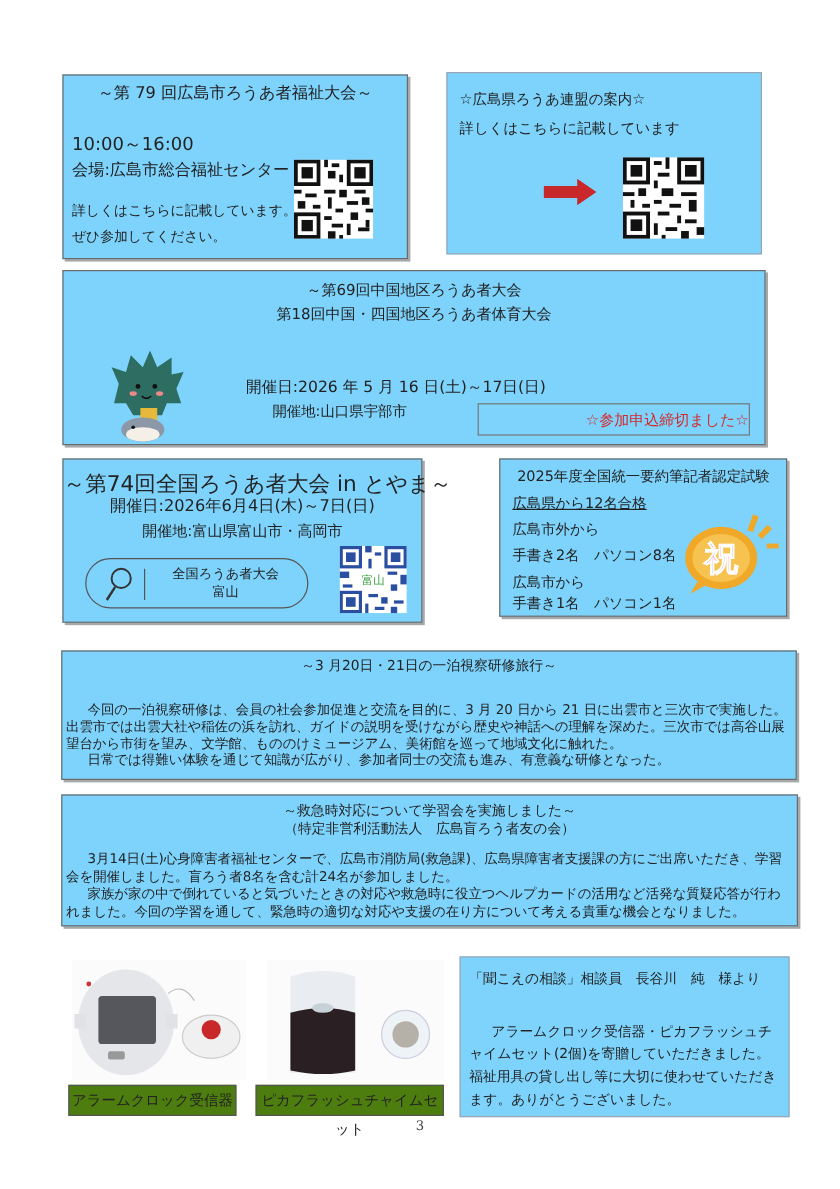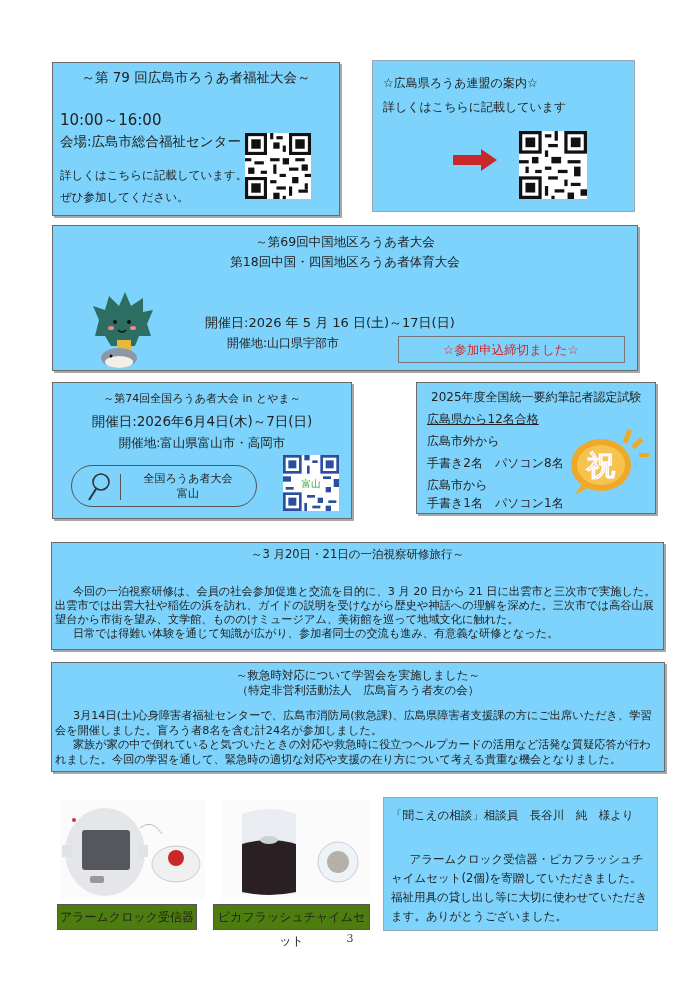--- a/index.html
+++ b/index.html
@@ -32,26 +32,26 @@
   #b2 .qr { left:146px; top:70px; width:68px; height:68px; }
 
   
   #b3 { left:52px; top:225px; width:586px; height:146px; }
   #b3 .l1 { top:8px; font-size:12.5px; }
   #b3 .l2 { top:28px; font-size:12.5px; }
   #b3 .l3 { top:48px; font-size:12.5px; left:-6px; right:0; }
   #b3 .date { top:88px; left:132px; font-size:13px;margin-left:20px; }
   #b3 .place { top:109px; left:174px; font-size:12px; }
   #b3 .closed { position:absolute; left:345px; top:110px; width:227px; height:27px; border:1px solid #777;
-    box-sizing:border-box; color:#d42a2a; font-size:12.5px; text-align:left; line-height:25px;padding-left:44px; }
+    box-sizing:border-box; color:#d42a2a; font-size:12.5px; text-align:right; line-height:25px;padding-left:44px; }
   #b3 .mascot { position:absolute; left:38px; top:66px; width:64px; height:78px; }
 
   
   #b4 { left:52px; top:382px; width:300px; height:137px; }
-  #b4 .l1 { top:8px; font-size:11px; }
+  #b4 .l1 { top:8px; font-size:18px; }
   #b4 .l2 { top:30px; font-size:13.5px; }
   #b4 .l3 { top:52px; font-size:12.5px; }
   #b4 .pill { position:absolute; left:18px; top:82px; width:186px; height:42px; border:1.2px solid #555; border-radius:21px; box-sizing:border-box; }
   #b4 .pill .sep { position:absolute; left:48px; top:8px; width:1px; height:26px; background:#555; }
   #b4 .pill .lbl { position:absolute; left:52px; right:4px; top:5px; text-align:center; font-size:11px; line-height:15px; }
   #b4 .pill .ico { position:absolute; left:14px; top:6px; width:26px; height:30px; }
   #b4 .qr { left:230px; top:72px; width:56px; height:56px; }
 
   
   #b5 { left:400px; top:382px; width:240px; height:132px;margin-left:16px; }

